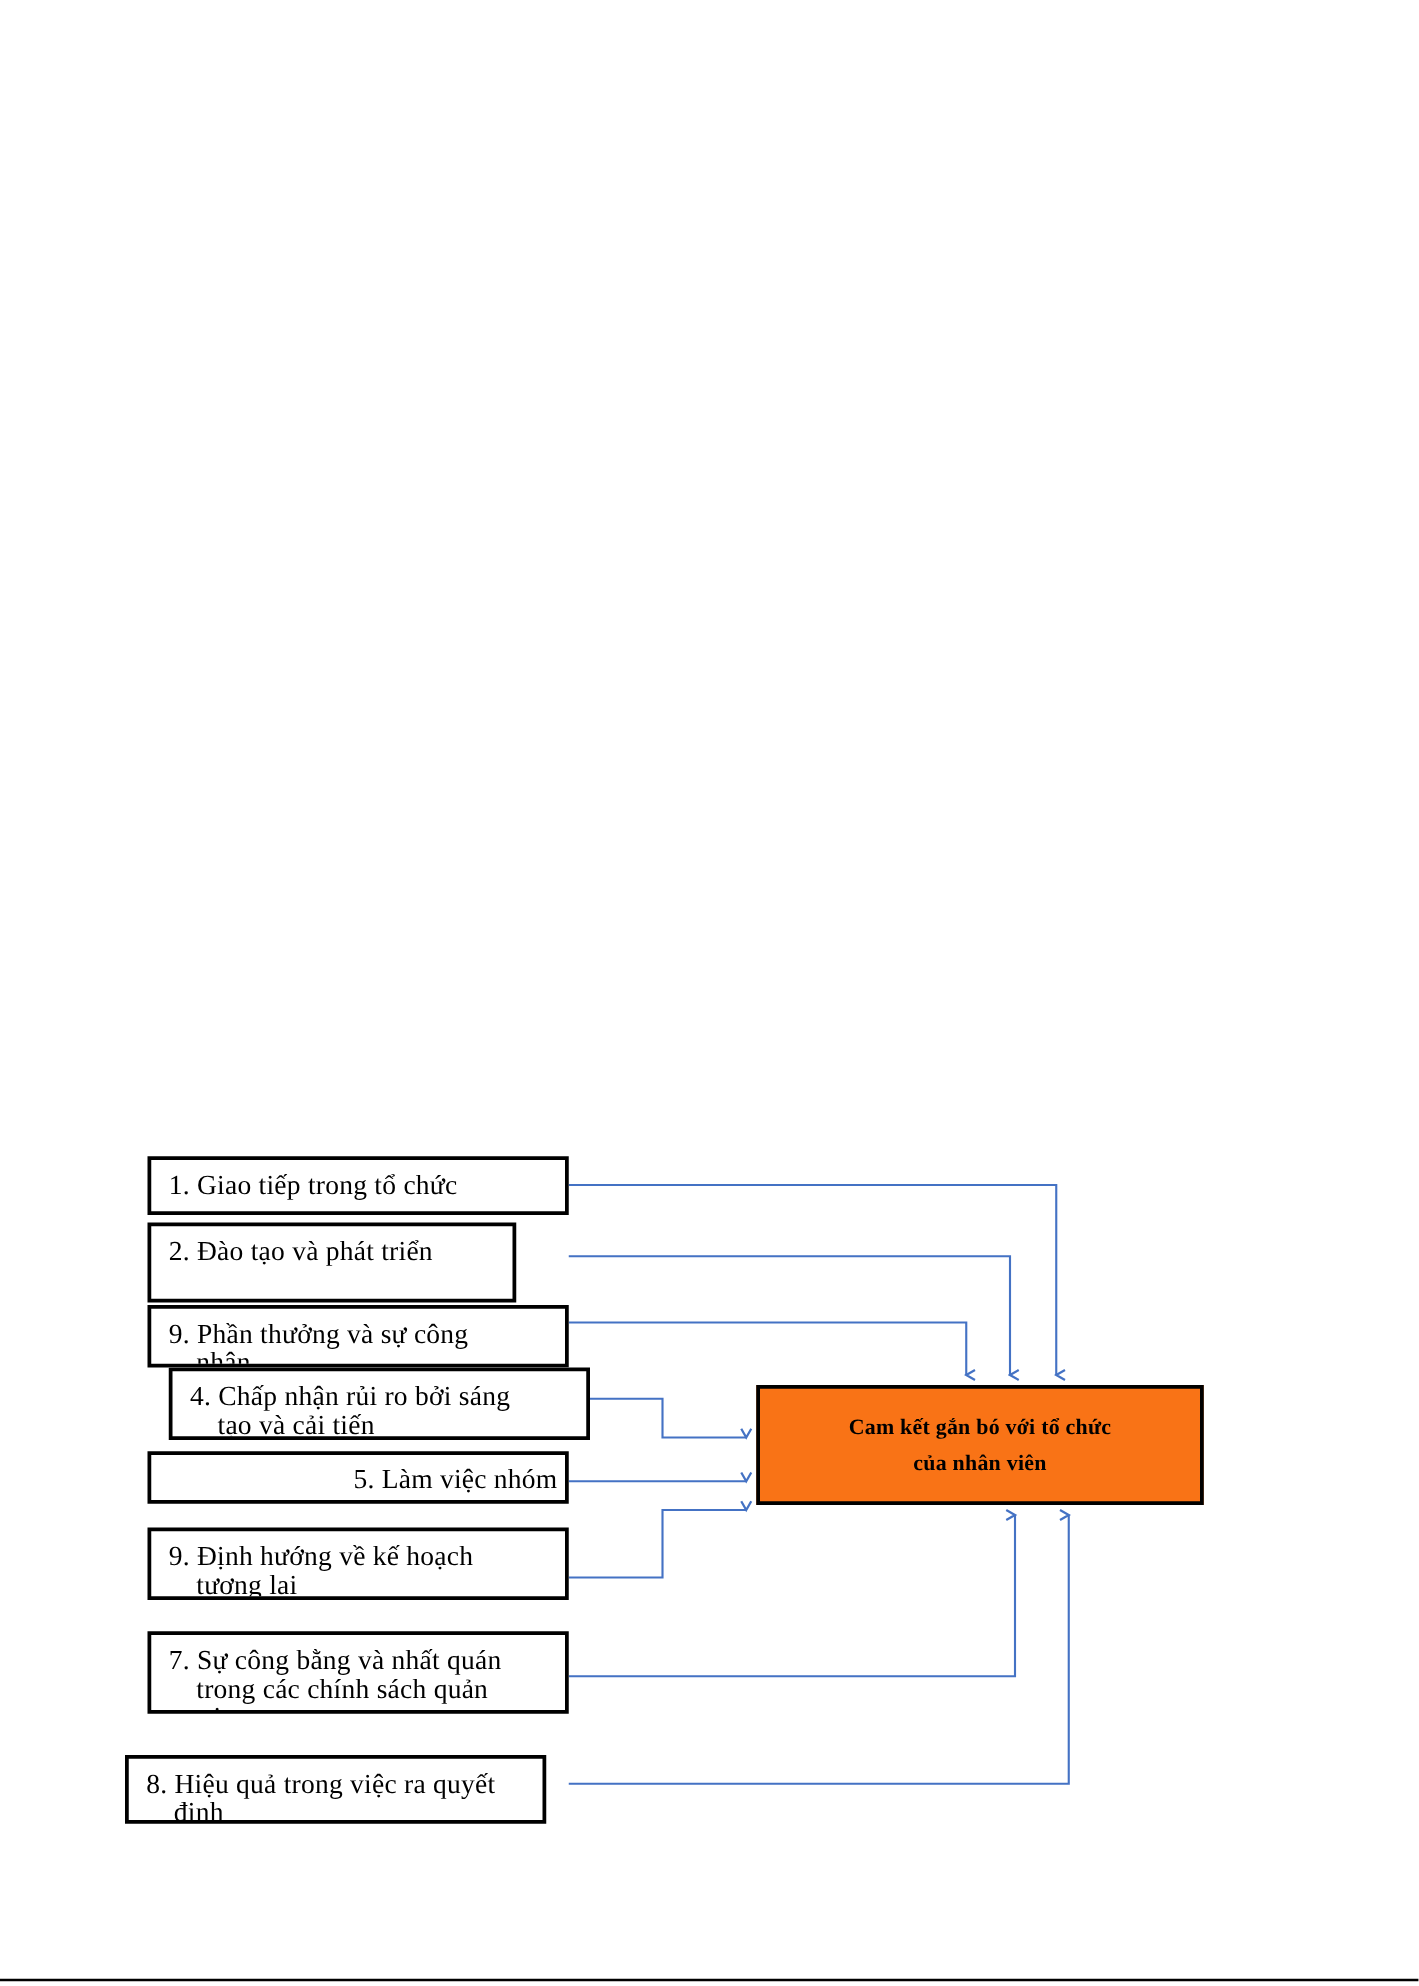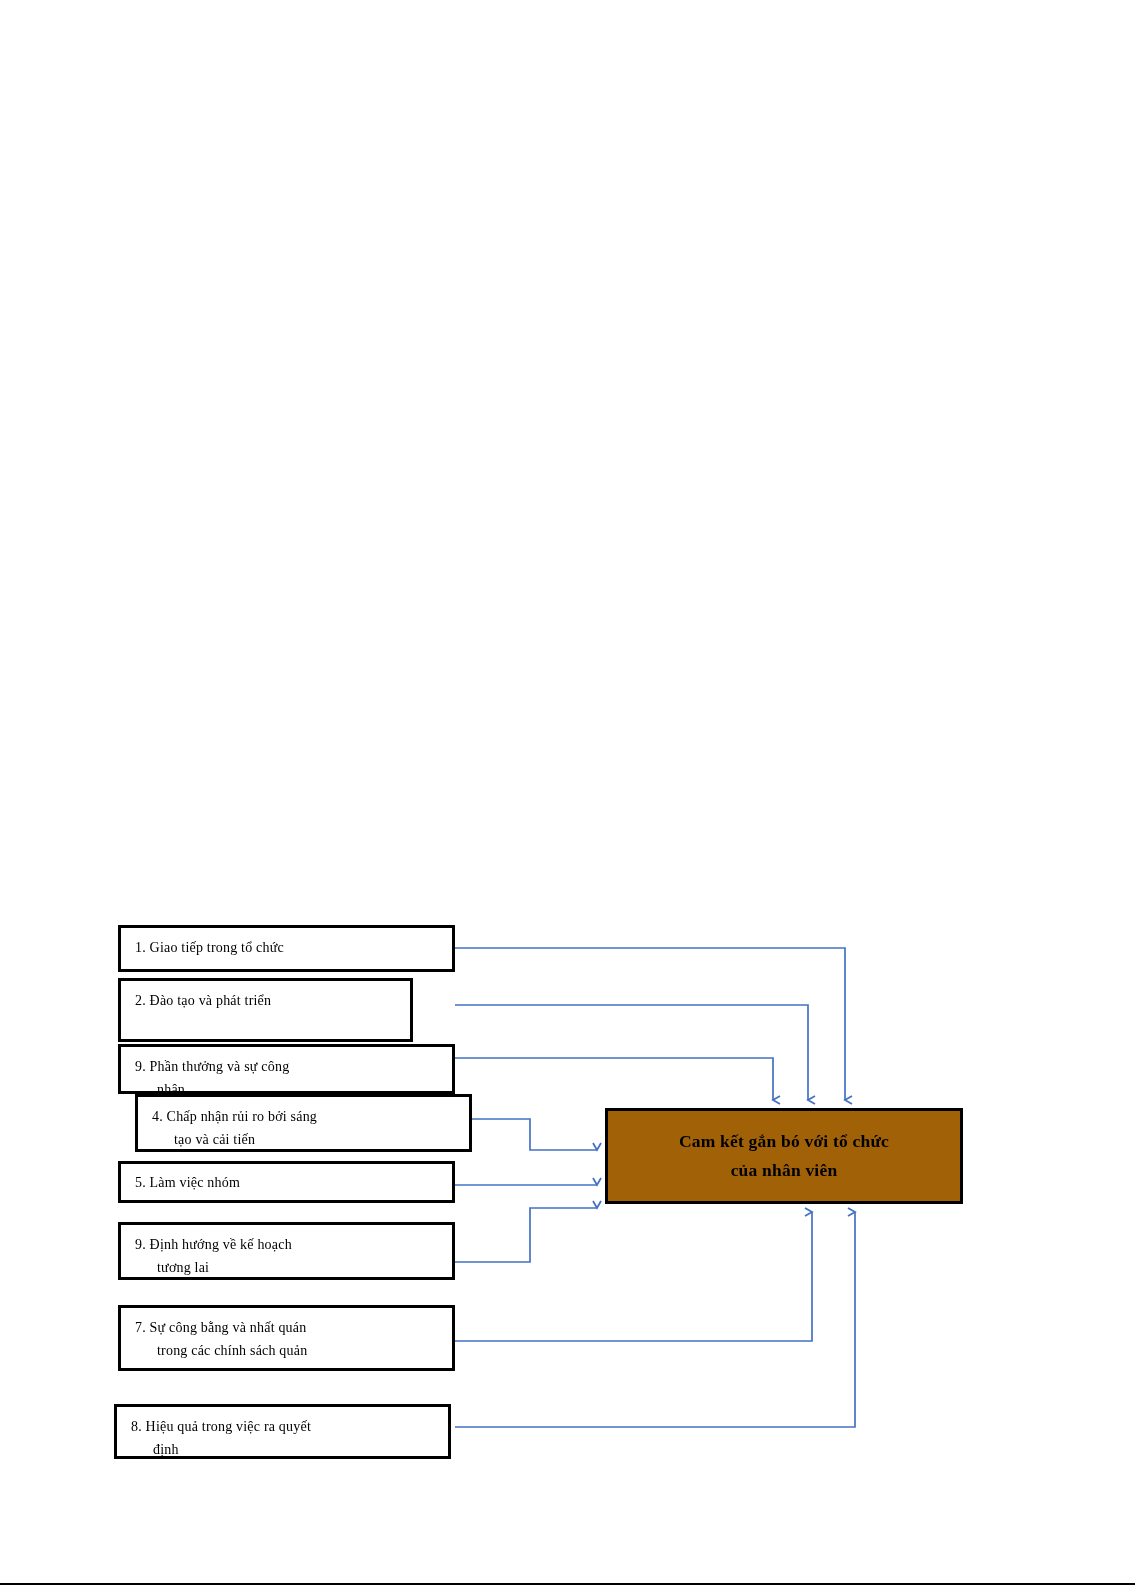--- a/index.html
+++ b/index.html
@@ -43,34 +43,34 @@
     box-sizing: border-box;
     border: 3px solid #000000;
     background: #ffffff;
     overflow: hidden;
   }
   .factor-text {
     position: absolute;
     left: 14px;
     top: 8px;
     right: 6px;
-    font-size: 14px;
+    font-size: 22px;
     line-height: 23px;
     letter-spacing: 0.2px;
     white-space: pre-line;
     text-indent: -22px;
     padding-left: 22px;
   }
 
   
   #outcome-box {
     position: absolute;
     box-sizing: border-box;
     border: 3px solid #000000;
-    background: #a16207;
+    background: #f97316;
     display: flex;
     align-items: center;
     justify-content: center;
   }
   #outcome-text {
     font-weight: bold;
     font-size: 17.5px;
     line-height: 29px;
     text-align: center;
     white-space: pre-line;
@@ -138,36 +138,36 @@
     <div class="factor-box" style="left:118px; top:1044px; width:337px; height:50px;">
       <div class="factor-text">9.  Phần thưởng và sự công
 nhận</div>
     </div>
 
     <div class="factor-box" style="left:118px; top:1094px; width:337px; height:58px;margin-left:17px;">
       <div class="factor-text">4.  Chấp nhận rủi ro bởi sáng
 tạo và cải tiến</div>
     </div>
 
-    <div class="factor-box" style="left:118px; top:1161px; width:337px; height:42px;">
+    <div class="factor-box" style="left:118px; top:1161px; width:337px; height:42px;text-align:right;">
       <div class="factor-text" style="top:7px;">5.  Làm việc nhóm</div>
     </div>
 
     <div class="factor-box" style="left:118px; top:1222px; width:337px; height:58px;">
       <div class="factor-text">9.  Định hướng về kế hoạch
 tương lai</div>
     </div>
 
     <div class="factor-box" style="left:118px; top:1305px; width:337px; height:66px;">
       <div class="factor-text">7.  Sự công bằng và nhất quán
 trong các chính sách quản
 trị</div>
     </div>
 
-    <div class="factor-box" style="left:114px; top:1404px; width:337px; height:55px;">
+    <div class="factor-box" style="left:100px; top:1404px; width:337px; height:55px;">
       <div class="factor-text">8.  Hiệu quả trong việc ra quyết
 định</div>
     </div>
 
     <div id="outcome-box" style="left:605px; top:1108px; width:358px; height:96px;">
       <div id="outcome-text">Cam kết gắn bó với tổ chức
 của nhân viên</div>
     </div>
 
   </div>

